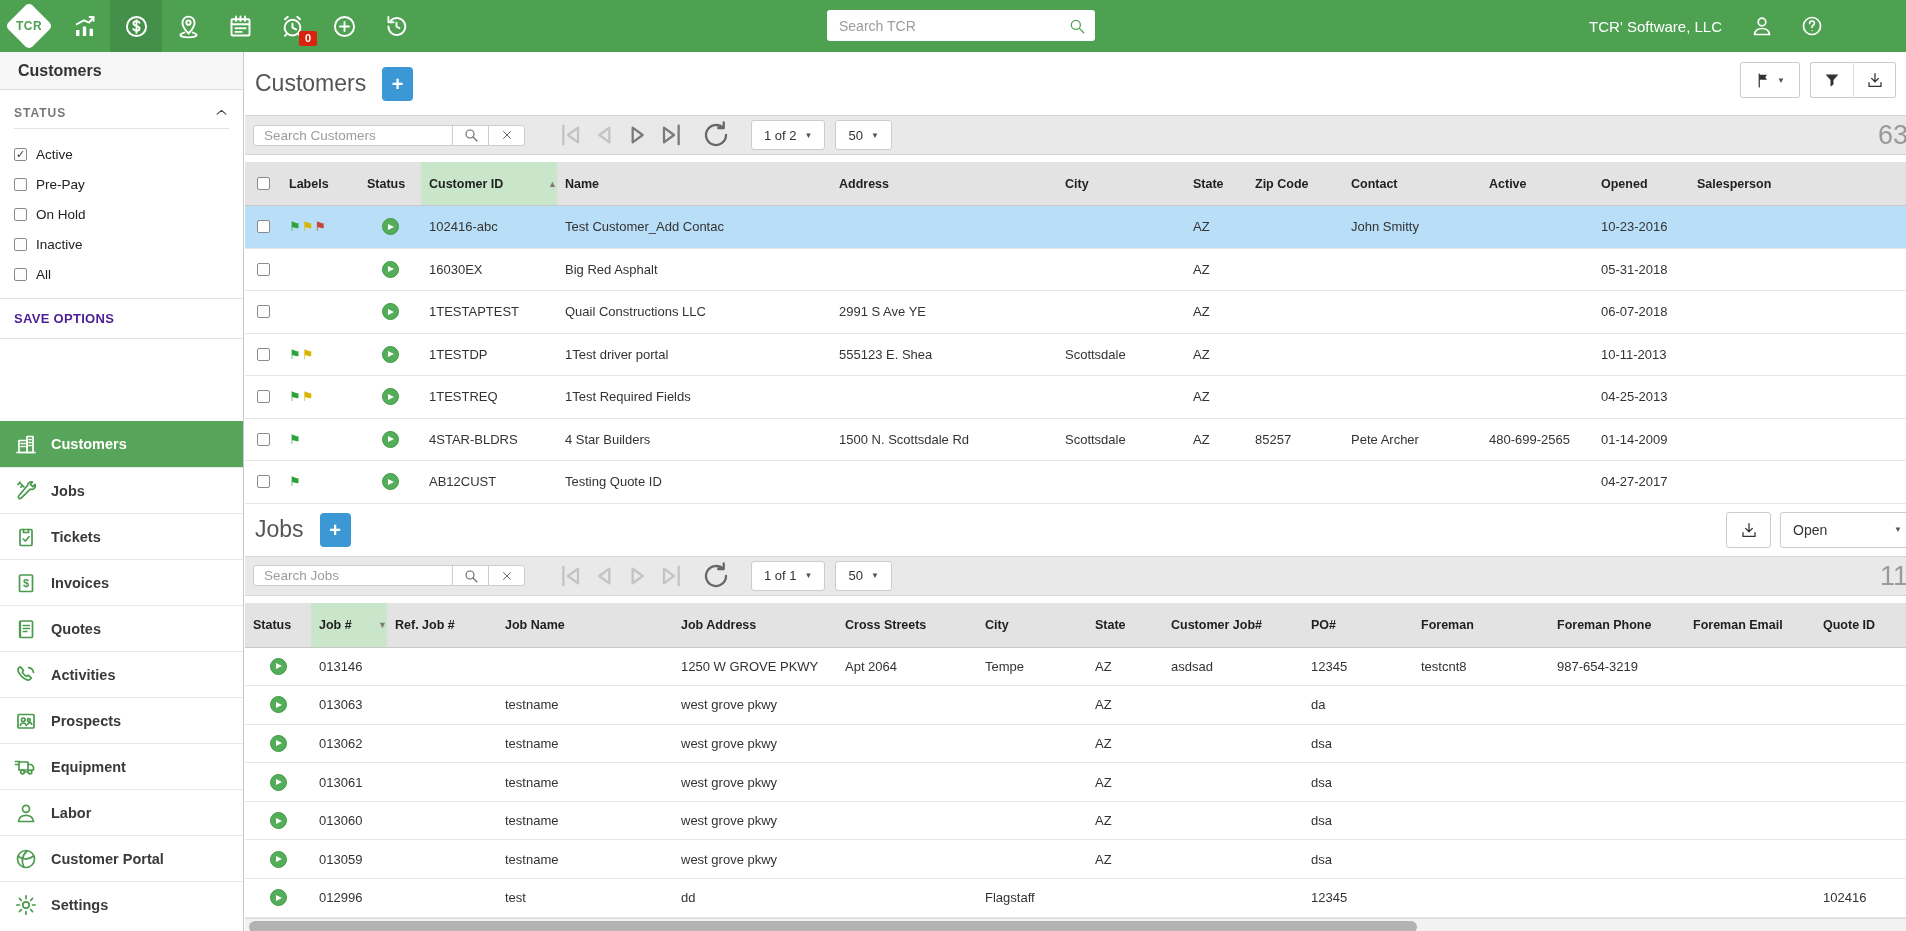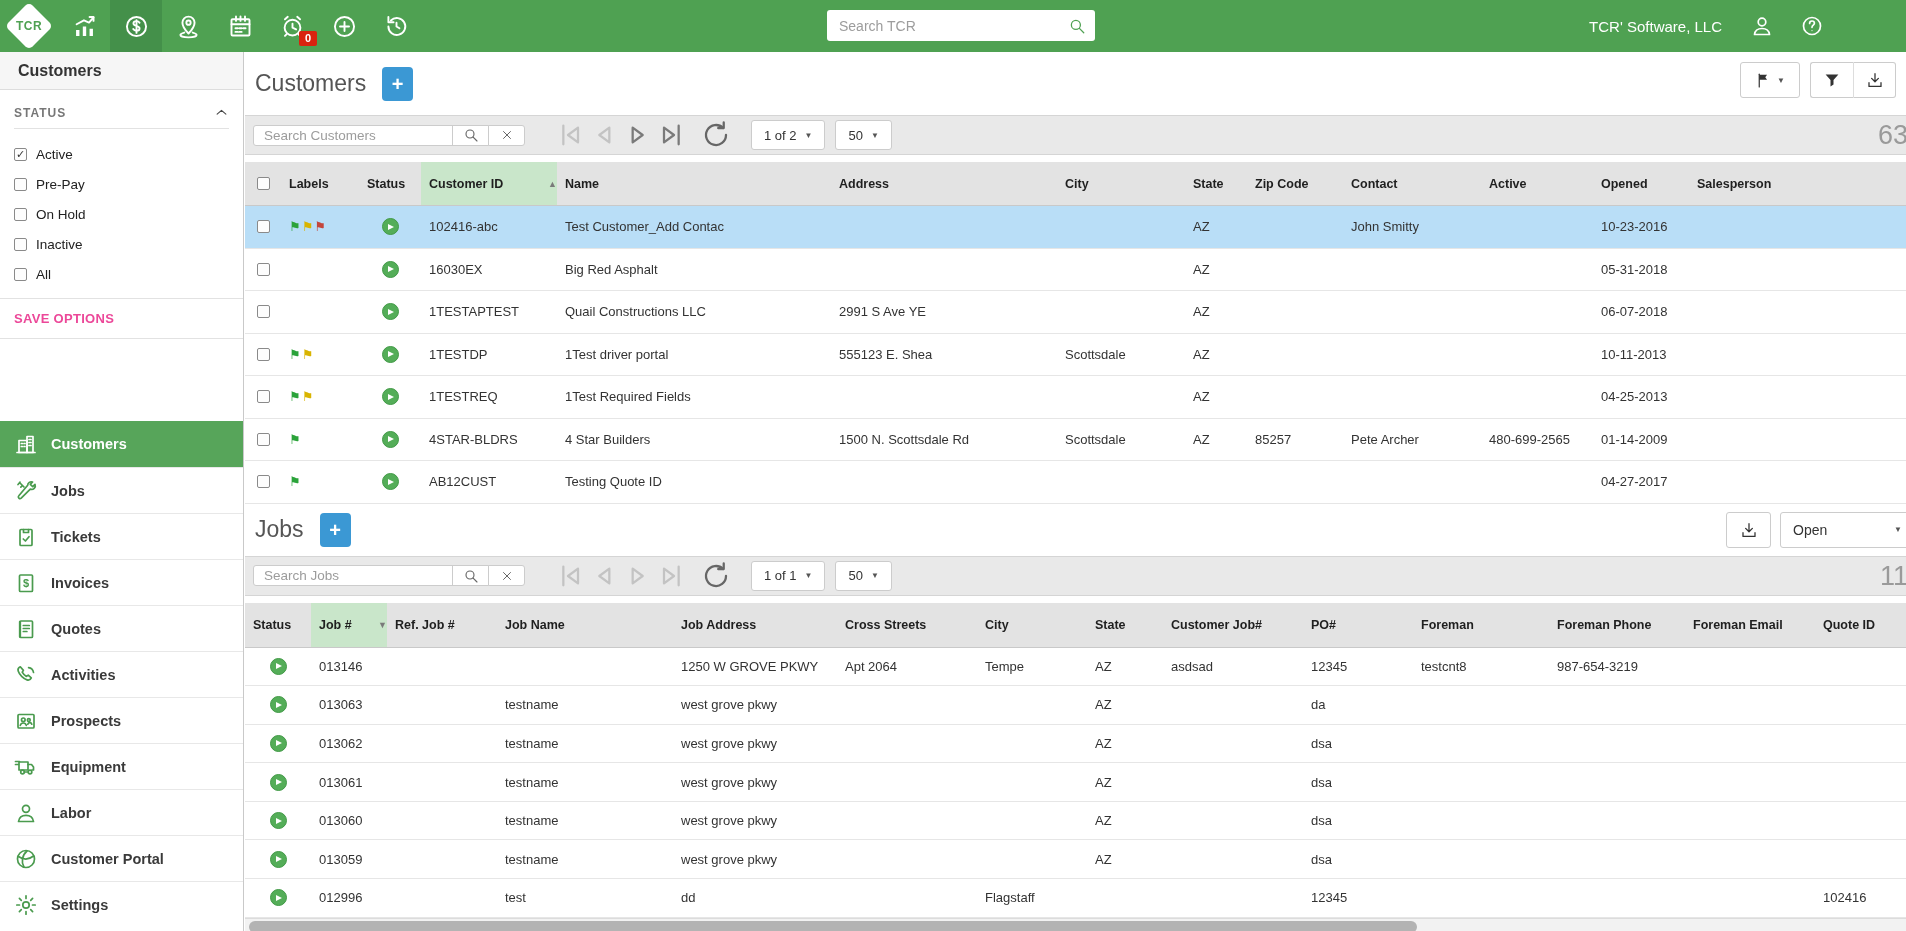--- a/index.html
+++ b/index.html
@@ -26,21 +26,21 @@
   .sidebar { position:absolute; top:52px; left:0; width:244px; bottom:0; background:#fff; border-right:1px solid #c9c9c9; overflow:hidden; }
   .sb-title { height:38px; line-height:38px; background:#f6f6f6; border-bottom:1px solid #ddd; font-size:16px; font-weight:bold; color:#333; padding-left:18px; }
   .sb-status { padding:0 14px; }
   .sb-status-head { margin-top:15px; padding-bottom:8px; border-bottom:1px solid #e2e2e2; display:flex; align-items:center; justify-content:space-between; }
   .sb-status-label { font-size:12px; font-weight:bold; color:#777; letter-spacing:1px; }
   .sb-status-head svg { width:15px; height:15px; color:#444; }
   .sb-opts { padding-top:10px; }
   .sb-opt { height:30px; display:flex; align-items:center; gap:9px; cursor:pointer; }
   .cb { width:13px; height:13px; border:1px solid #8a8a8a; border-radius:2px; background:#fdfdfd; display:flex; align-items:center; justify-content:center; font-size:11px; line-height:1; color:#333; flex:0 0 auto; }
   .sb-opt-label { font-size:13.5px; color:#222; }
-  .sb-save { margin-top:9px; border-top:1px solid #e2e2e2; border-bottom:1px solid #e2e2e2; padding:12px 14px; font-size:13px; font-weight:bold; color:#ec4899; letter-spacing:.3px; cursor:pointer; }
+  .sb-save { margin-top:9px; border-top:1px solid #e2e2e2; border-bottom:1px solid #e2e2e2; padding:12px 14px; font-size:13px; font-weight:bold; color:#4c1d95; letter-spacing:.3px; cursor:pointer; }
   .sb-gap { height:82px; }
   .sb-nav-item { height:46px; display:flex; align-items:center; gap:13px; padding-left:14px; border-top:1px solid #e8e8e8; font-size:14.5px; font-weight:600; color:#3a3a3a; cursor:pointer; }
   .sb-nav-item:first-child { border-top:none; }
   .sb-ico { width:24px; height:24px; color:#4a9b4e; flex:0 0 auto; }
   .sb-ico svg { width:24px; height:24px; }
   .sb-nav-item.active { background:#57a55a; color:#fff; border-top-color:#57a55a; }
   .sb-nav-item.active .sb-ico { color:#fff; }
 
   
   .main { position:absolute; top:52px; left:245px; right:0; bottom:0; overflow:hidden; background:#fff; }

